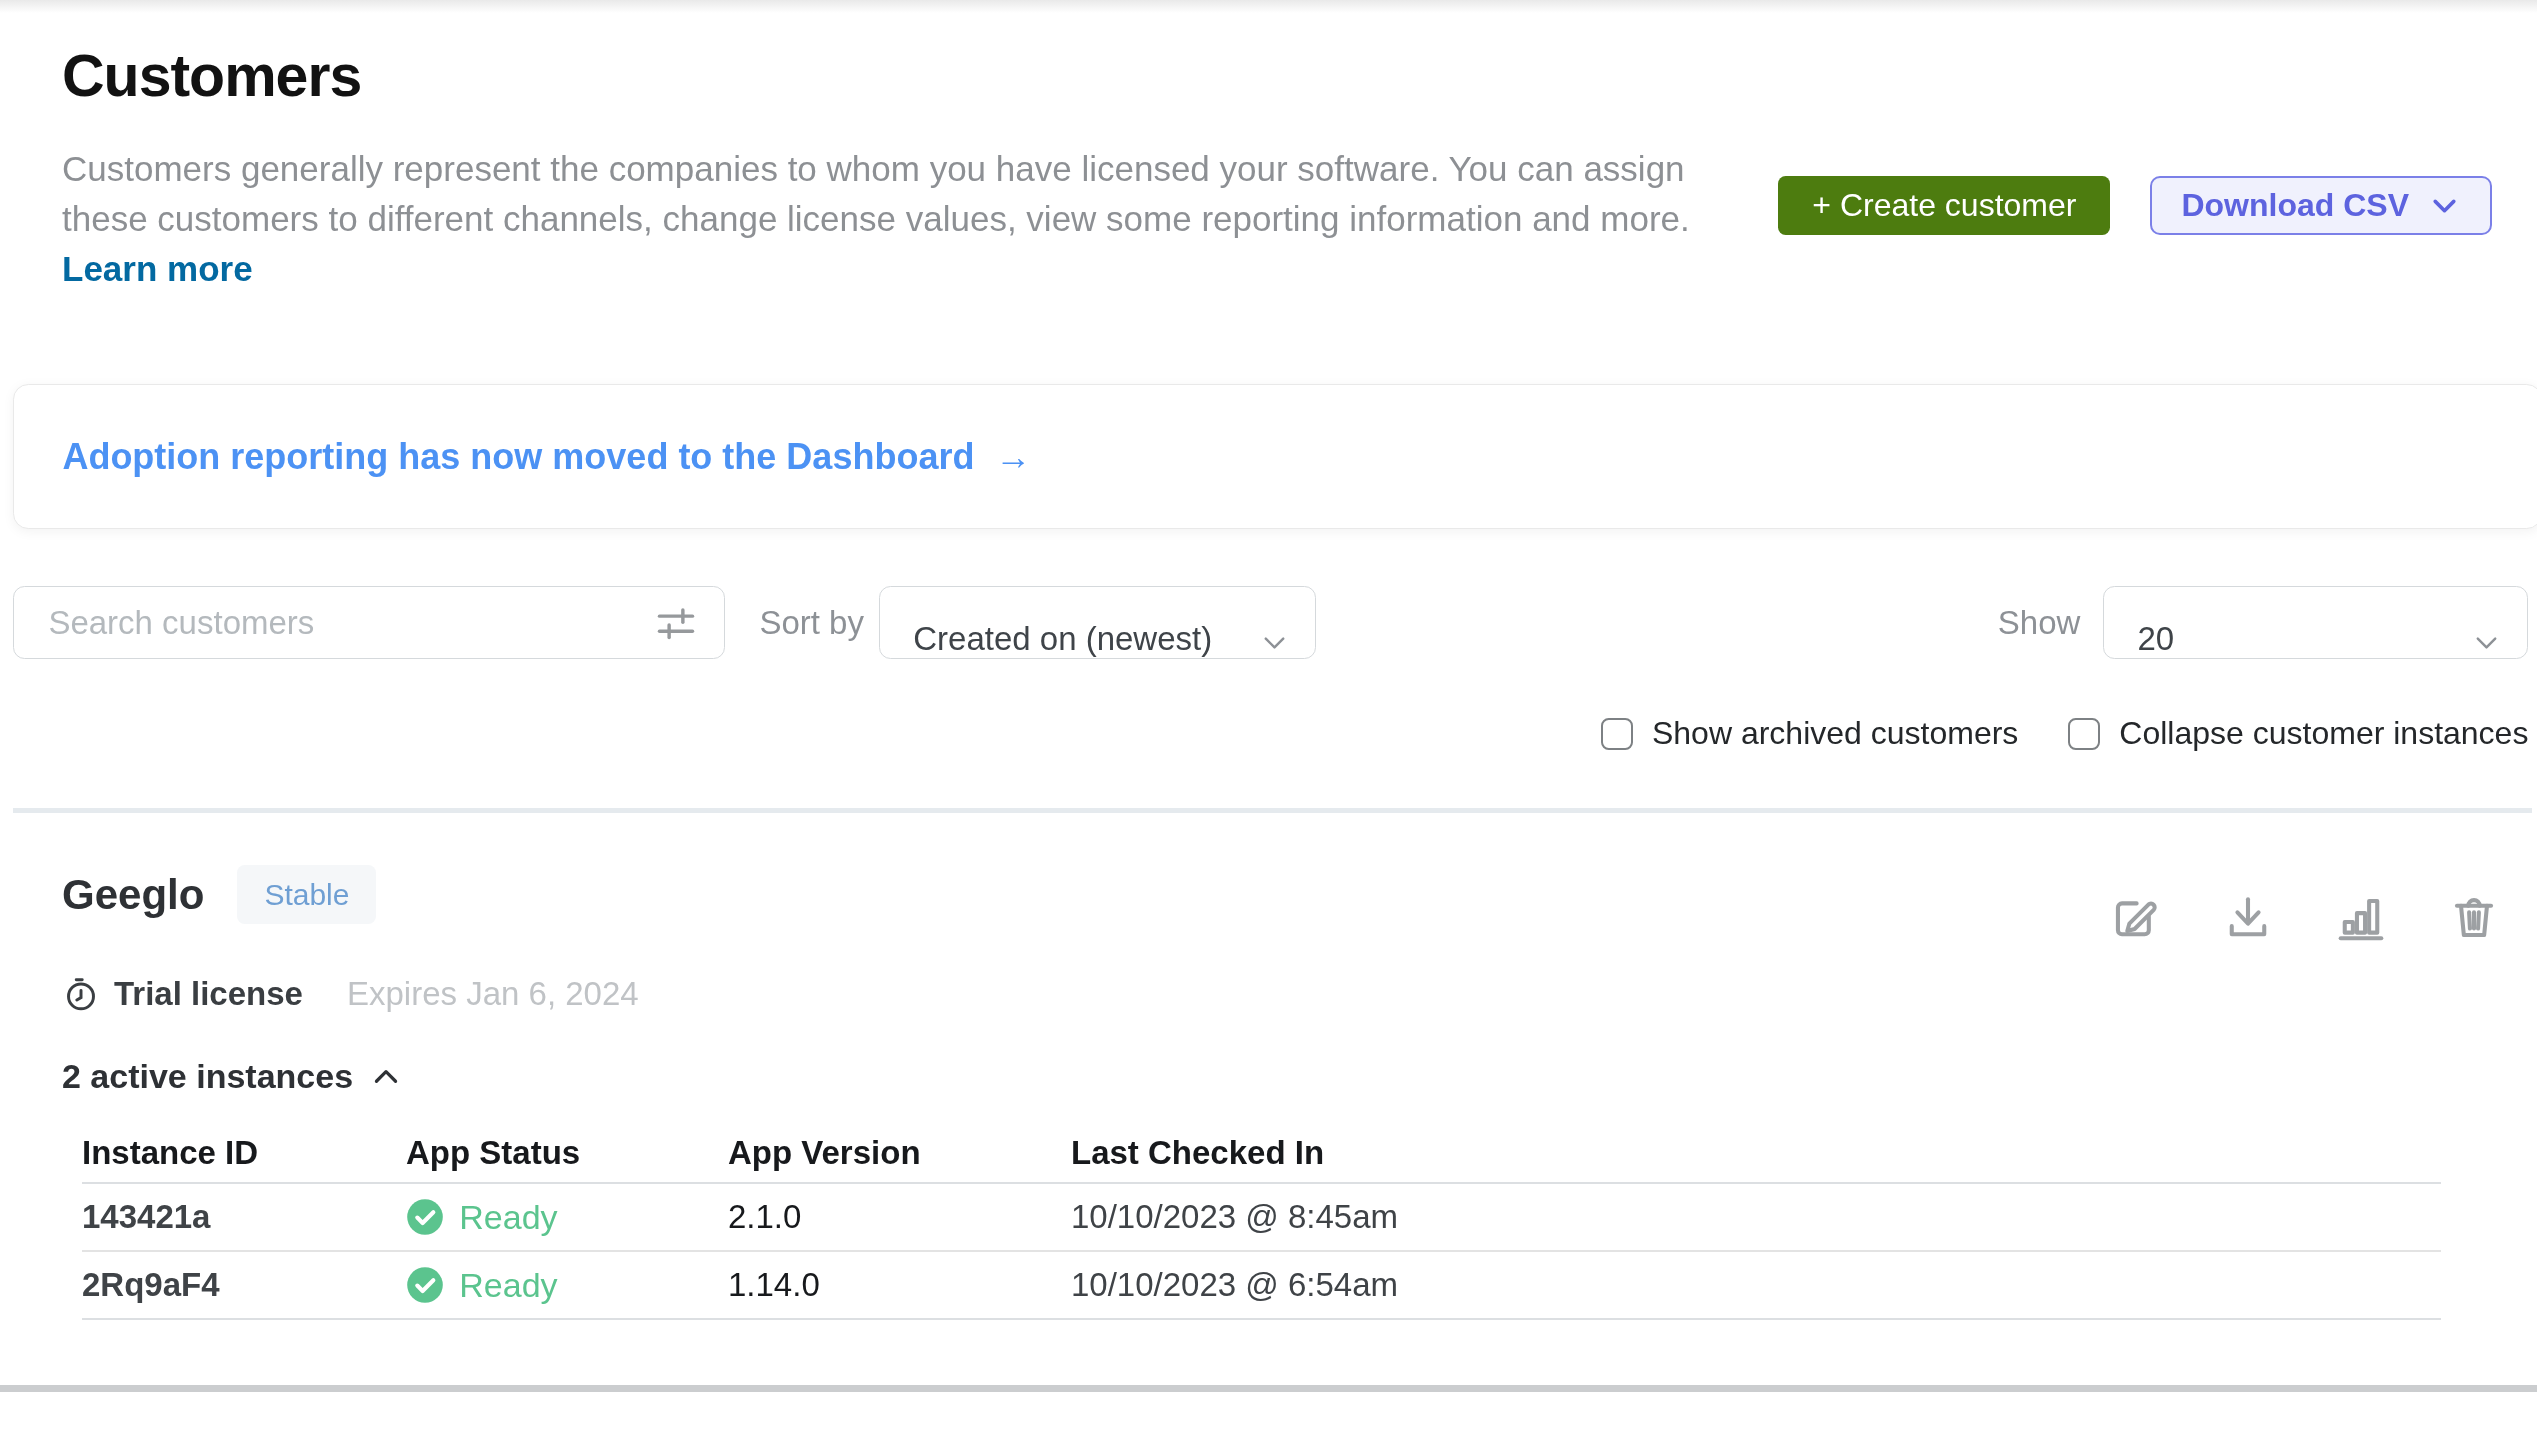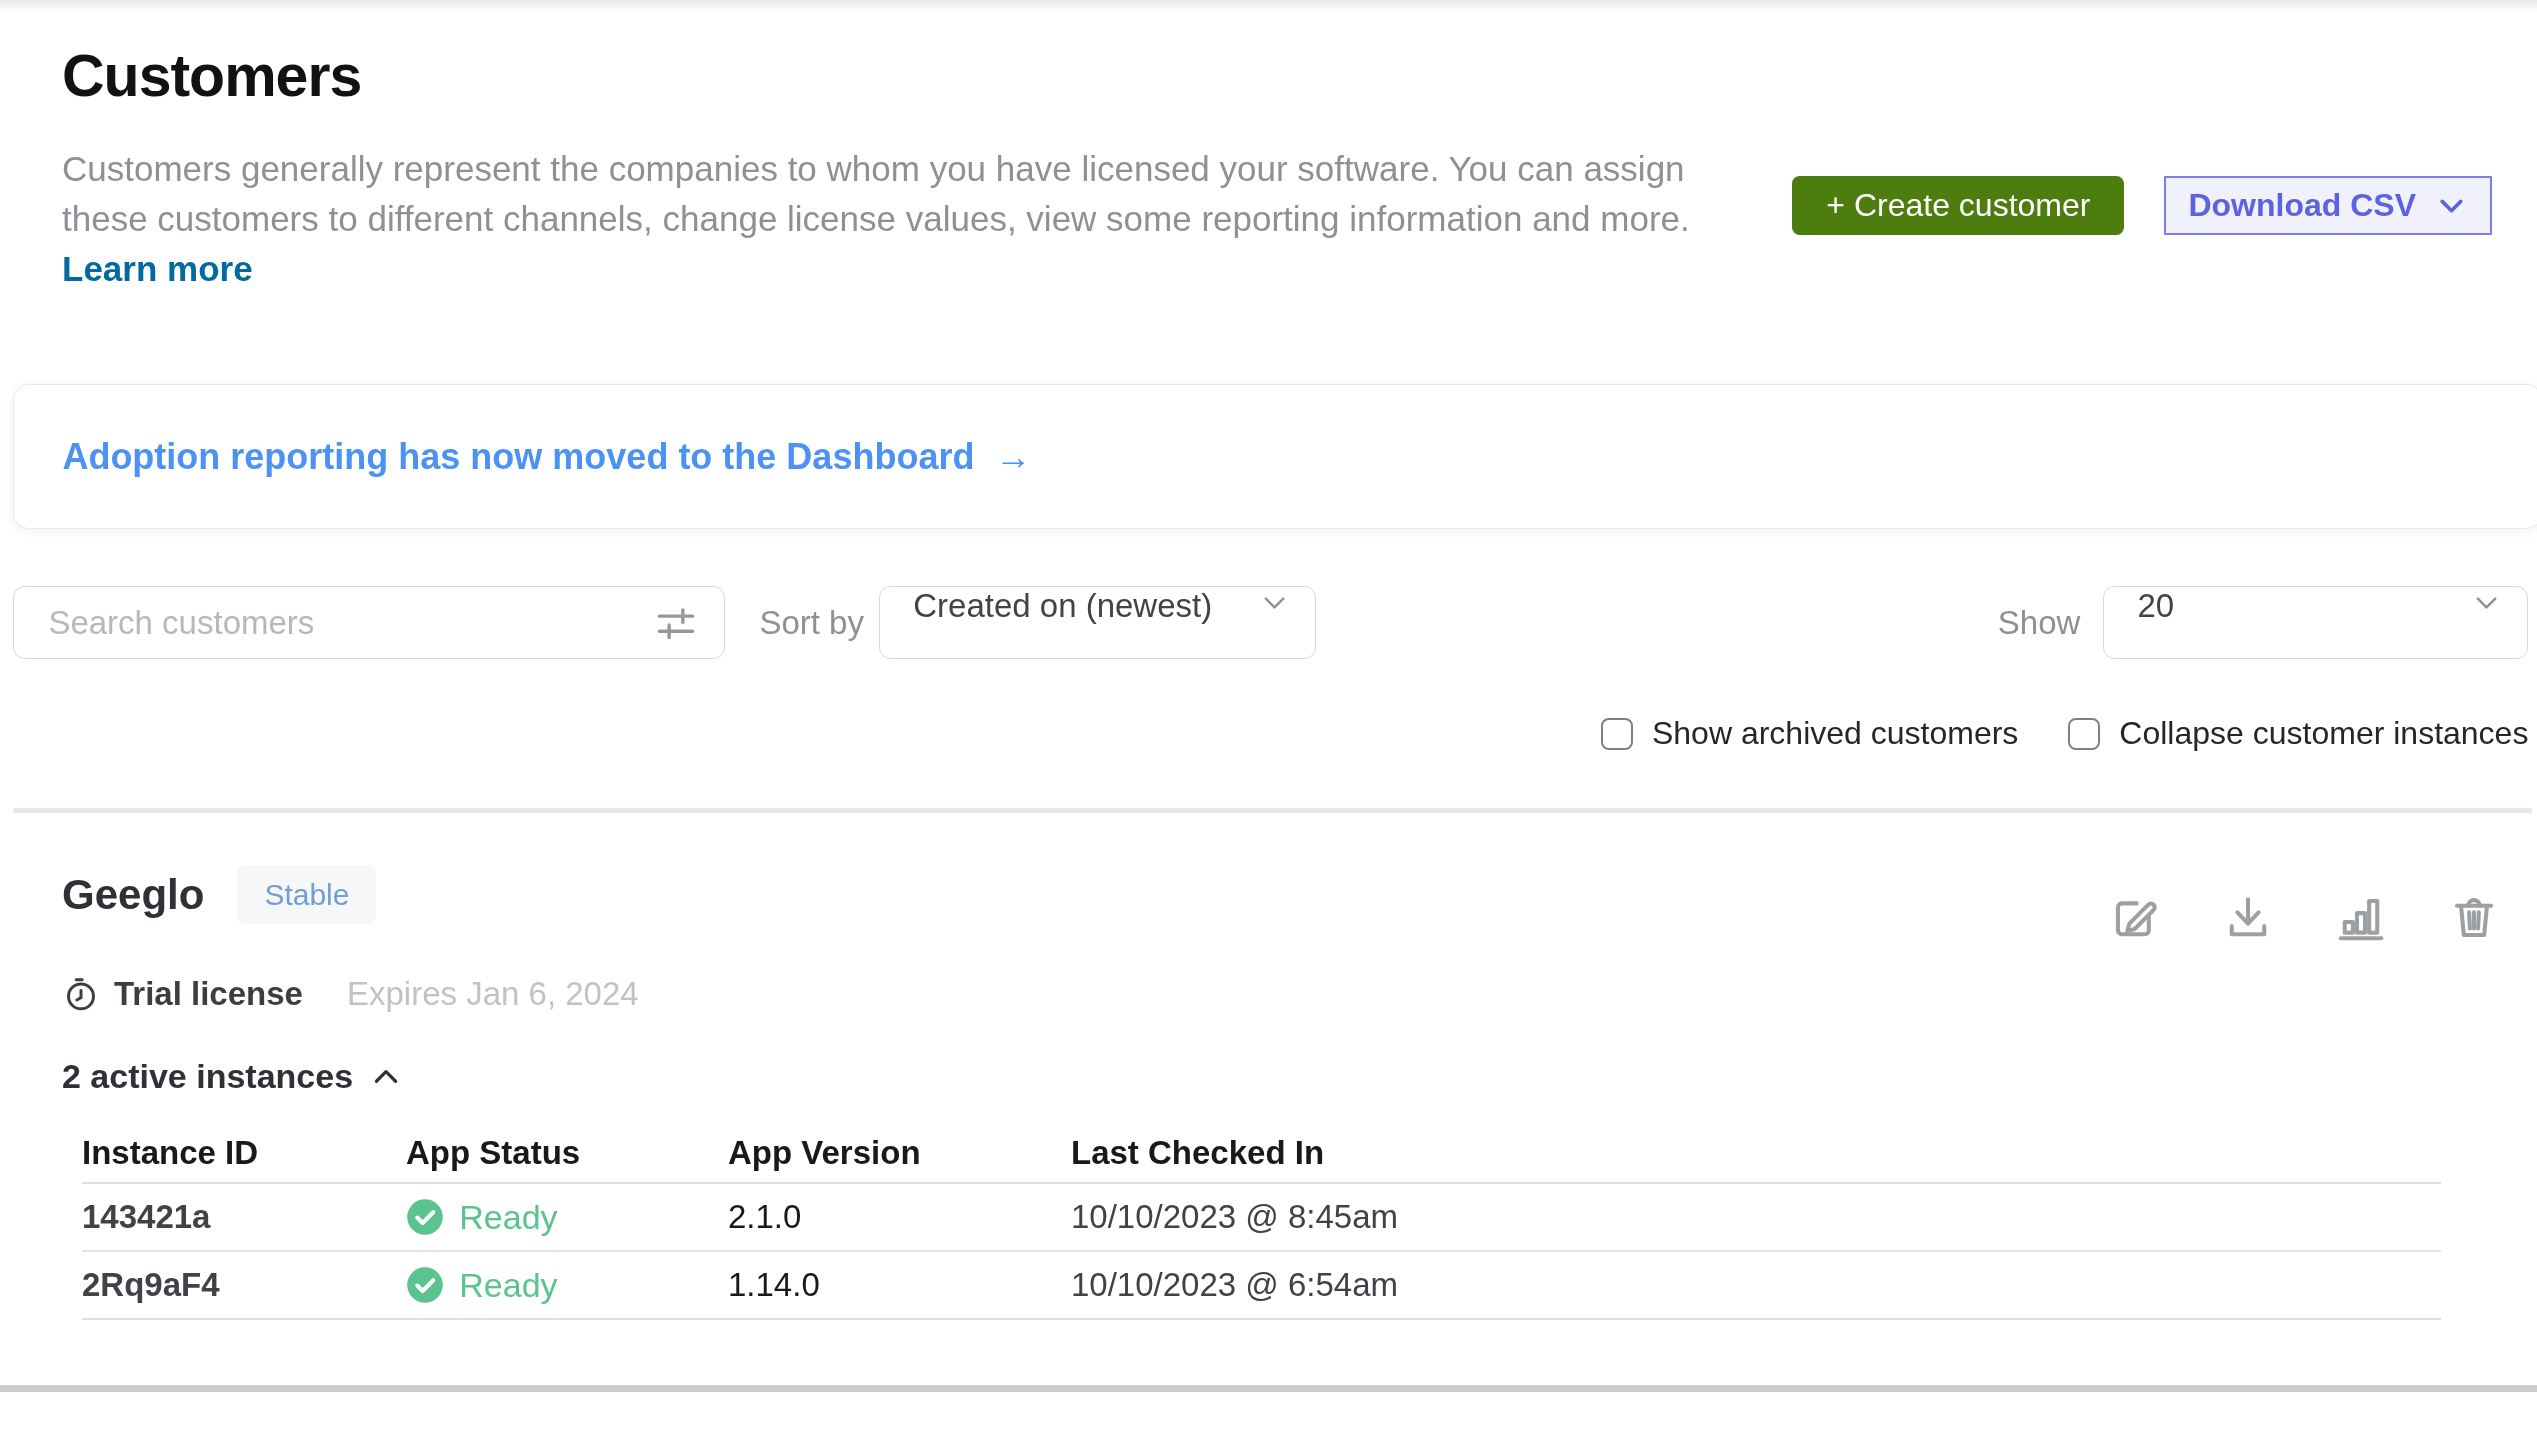--- a/index.html
+++ b/index.html
@@ -9,40 +9,40 @@
   .page { position:relative; width:2538px; }
 
   
   h1.page-title { margin:29px 0 0 62px; font-size:59px; font-weight:800; color:#121212; letter-spacing:-1px; }
   .page-desc { margin:34px 0 0 62px; max-width:1628px; font-size:35px; line-height:50px; color:#8d9094; }
   .link-blue { color:#0369a1; font-weight:600; text-decoration:none; cursor:pointer; }
   .header-actions { position:absolute; top:134px; right:46px; display:flex; gap:40px; align-items:center; }
   .btn-primary { height:59px; padding:0 34px; background:#4d7c0f; border:none; border-radius:7.7px;
     color:#ffffff; font-size:32px; font-weight:500; display:flex; align-items:center; cursor:pointer;
     font-family:inherit; }
-  .btn-outline { height:59px; padding:0 22px; background:#F0F1FD; border:2.9px solid #7B80E8; border-radius:1px;
+  .btn-outline { height:59px; padding:0 29px; background:#F0F1FD; border:2.9px solid #7B80E8; border-radius:10px;
     color:#5D63DF; font-size:32px; font-weight:700; display:flex; align-items:center; gap:19px; cursor:pointer;
     font-family:inherit; }
 
   
   .banner { margin:90px -3.8px 0 13.4px; height:145px; border:1.9px solid #e9e9e9; border-radius:15.3px;
     box-shadow:0 2.9px 11.5px rgba(0,0,0,0.05); display:flex; align-items:center; padding-left:48px; background:#fff; }
   .banner a { font-size:36px; font-weight:700; color:#4C92F4; text-decoration:none; display:flex; gap:21px; align-items:center; cursor:pointer; }
 
   
   .filter-row { margin:57px 9.6px 0 13.4px; display:flex; align-items:center; }
   .search-wrap { position:relative; width:712px; }
   .search-input { width:100%; height:73px; border:1.9px solid #d5d9dc; border-radius:11.5px; padding:0 105px 0 34px;
     font-size:33px; color:#be185d; font-family:inherit; outline:none; }
   .search-input::placeholder { color:#b4b9bd; }
   .search-filter-icon { position:absolute; right:27px; top:14.4px; }
   .lbl-gray { font-size:33px; color:#8d9196; }
   .sort-label { margin-left:34px; }
   .selectbox { height:73px; border:1.9px solid #d5d9dc; border-radius:11.5px; background:#fff; display:flex;
-    align-items:flex-start; justify-content:space-between; padding:0 25px 0 33px; cursor:pointer; }
+    align-items:flex-end; justify-content:space-between; padding:0 25px 0 33px; cursor:pointer; }
   .sort-select { width:437px; margin-left:15.3px; }
   .selectbox .sel-val { font-size:33px; color:#3f4449; }
   .spacer { flex:1; }
   .show-label { margin-right:23px; }
   .show-select { width:425px; }
 
   
   .checkbox-row { margin:56px 9.6px 0 0; display:flex; justify-content:flex-end; align-items:center; gap:50px; }
   .check-group { display:flex; align-items:center; gap:19px; cursor:pointer; }
   .checkbox { width:32px; height:32px; border:2.9px solid #7d8184; border-radius:7.7px; background:#fff; }

